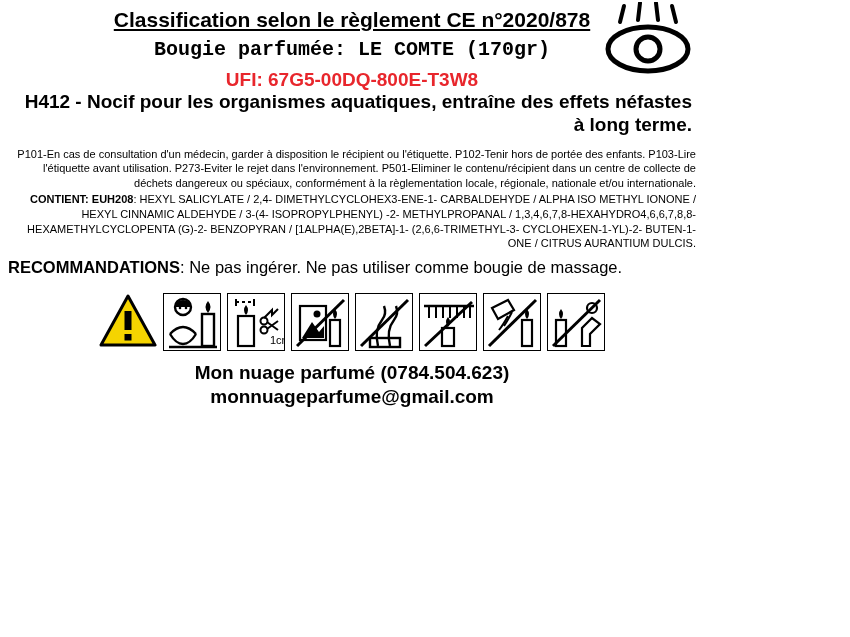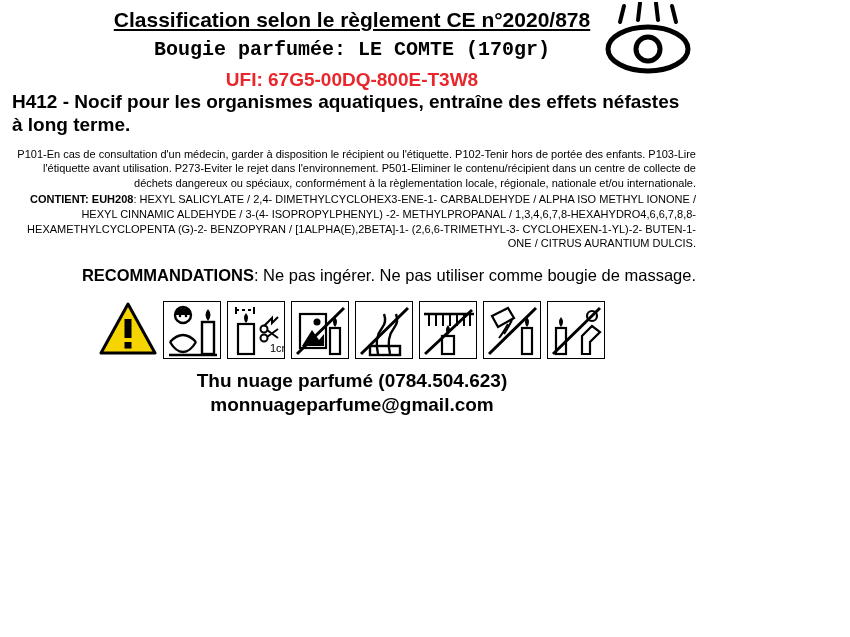--- a/index.html
+++ b/index.html
@@ -36,32 +36,32 @@
     font-size: 19px;
     font-weight: bold;
     color: #e8262c;
     line-height: 1.15;
     margin: 0 0 0 0;
   }
   .hazard {
     font-size: 19px;
     font-weight: bold;
     line-height: 1.2;
-    text-align: left;
+    text-align: right;
     margin: 0 4px 10px 4px;
   }
   .para {
     font-size: 11px;
     line-height: 1.33;
     text-align: right;
     margin: 0 0 2px 0;
   }
   .para.contains { }
   .bold { font-weight: bold; }
-  .reco { font-size: 16.5px; line-height: 1.33; margin-top: 14px; text-align: right; }
+  .reco { font-size: 16.5px; line-height: 1.33; margin-top: 6px; }
 
   
   .eye-logo {
     position: absolute;
     top: 2px;
     right: 14px;
     width: 100px;
     height: 74px;
   }
 
@@ -226,17 +226,17 @@
         <path d="M13 25 q-4 -5 0 -10 q4 5 0 10" fill="#000"></path>
         <path d="M34 52 l0 -18 l10 -10 l8 6 l-10 10 l0 12 z" fill="none" stroke="#000" stroke-width="2.2"></path>
         <circle cx="44" cy="14" r="5" fill="none" stroke="#000" stroke-width="2.2"></circle>
         <line x1="5" y1="52" x2="52" y2="6" stroke="#000" stroke-width="3"></line>
       </svg>
     </div>
 
   </div>
 
   <div class="footer">
-    <div>Thu nuage parfumé (0784.504.623)</div>
+    <div>Mon nuage parfumé (0784.504.623)</div>
     <div>monnuageparfume@gmail.com</div>
   </div>
 
 </div>
 
 </body></html>

